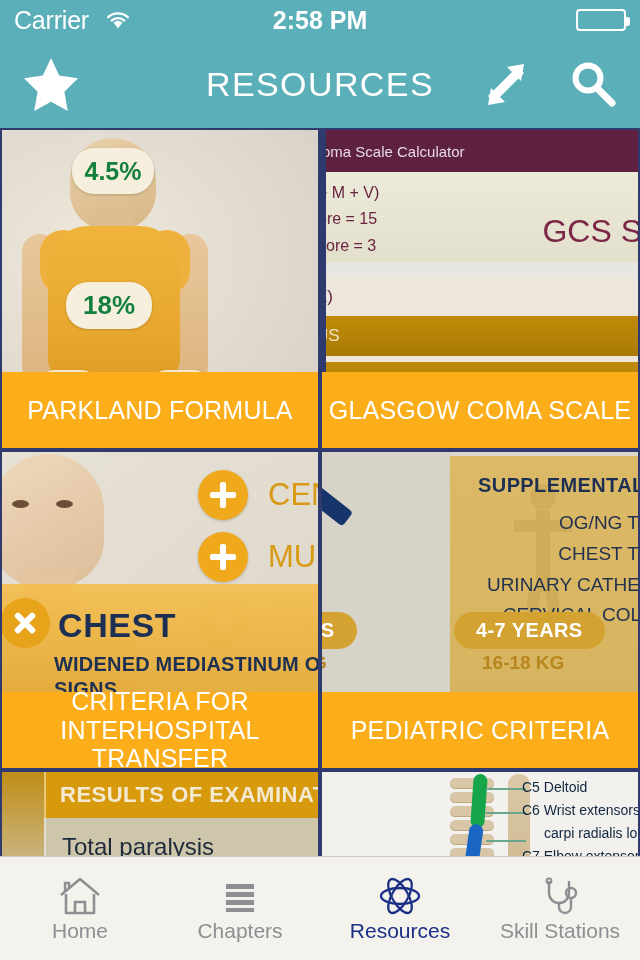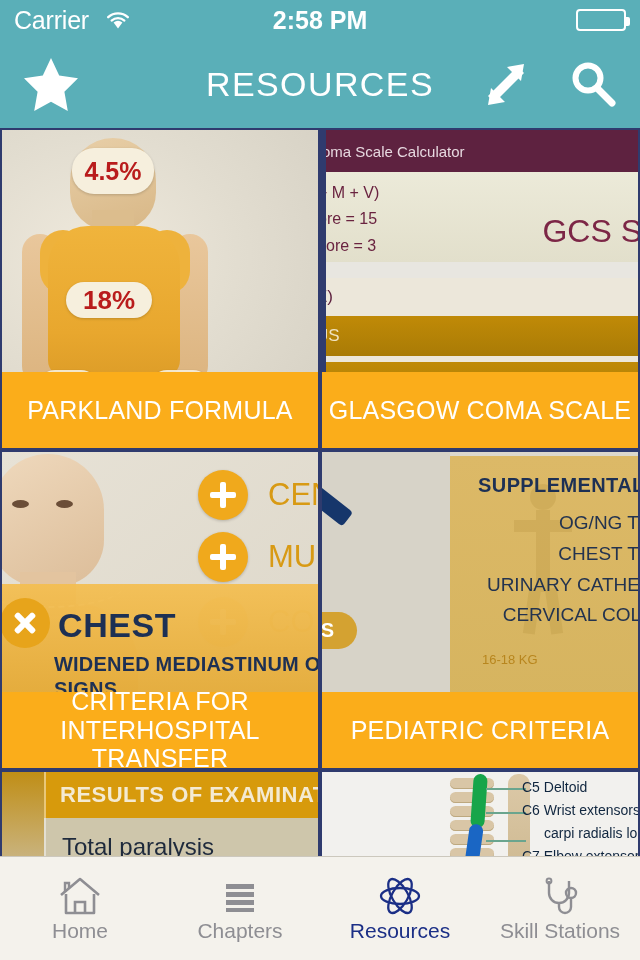--- a/index.html
+++ b/index.html
@@ -131,27 +131,27 @@
   .pk-shoulder-l, .pk-shoulder-r {
     position: absolute; top: 92px; width: 46px; height: 64px;
     background: #eeb23c; border-radius: 24px;
   }
   .pk-shoulder-l { left: 20px; }
   .pk-shoulder-r { left: 124px; }
   .pct-bubble {
     position: absolute;
     background: #f6efdd;
     border-radius: 22px;
-    color: #b91c1c;
+    color: #15803d;
     font-weight: bold;
     display: flex; align-items: center; justify-content: center;
     box-shadow: 0 1px 3px rgba(0,0,0,0.18);
   }
   .pct-head { left: 52px; top: 10px; width: 82px; height: 46px; font-size: 25px; }
-  .pct-torso { left: 46px; top: 144px; width: 86px; height: 36px; font-size: 26px; }
+  .pct-torso { left: 46px; top: 144px; width: 86px; height: 47px; font-size: 26px; }
   .pct-hand-l { left: 18px; top: 232px; width: 60px; height: 34px; font-size: 18px; opacity: .9;}
   .pct-hand-r { left: 130px; top: 232px; width: 60px; height: 34px; font-size: 18px; opacity:.9;}
 
   
   .t-gcs { background: #ece7da; }
   .gcs-header {
     position: absolute; left: -12px; top: 0; right: -2px; height: 42px;
     background: #5e2240; color: #e7d9e0; font-size: 15px;
     display: flex; align-items: center; padding-left: 12px;
   }
@@ -271,21 +271,21 @@
     color: #23334f; font-size: 19px; line-height: 1.62; font-weight: 500;
   }
   .ped-pill {
     position: absolute; background: #d4a231; color: #fff;
     font-size: 20px; font-weight: bold; border-radius: 22px;
     padding: 7px 22px; letter-spacing: .4px;
   }
   .ped-pill-a { left: -38px; top: 160px; }
   .ped-pill-b { left: 132px; top: 160px; }
   .ped-kg {
-    position: absolute; color: #b8861e; font-size: 13px; font-weight: normal;
+    position: absolute; color: #b8861e; font-size: 19px; font-weight: bold;
   }
   .ped-kg-a { left: -10px; top: 200px; }
   .ped-kg-b { left: 160px; top: 200px; }
 
   
   .t-results { background: #cdc5ad; }
   .res-rail { position: absolute; left: 0; top: 0; bottom: 0; width: 42px; background: linear-gradient(180deg,#c08e16,#cbbb94); }
   .res-header {
     position: absolute; left: 42px; right: -60px; top: 0; height: 46px;
     background: #d79a0c; color: #f4ead2; font-size: 22px; font-weight: bold;
@@ -502,20 +502,21 @@
           <div class="ped-head-title">SUPPLEMENTAL EQ</div>
           <div class="ped-list">
             <div>OG/NG TUBE</div>
             <div>CHEST TUBE</div>
             <div>URINARY CATHETER</div>
             <div>CERVICAL COLLAR</div>
           </div>
         </div>
         <div class="ped-pill ped-pill-a">RS</div>
         <div class="ped-kg ped-kg-a">G</div>
+        <div class="ped-pill ped-pill-b">4-7 YEARS</div>
         <div class="ped-kg ped-kg-b">16-18 KG</div>
       </div>
       <div class="card-label label-h2">PEDIATRIC CRITERIA</div>
     </div>
   </div>
 
   <div class="grid-row">
 
     <div class="card card-row3">
       <div class="card-thumb t-results">

